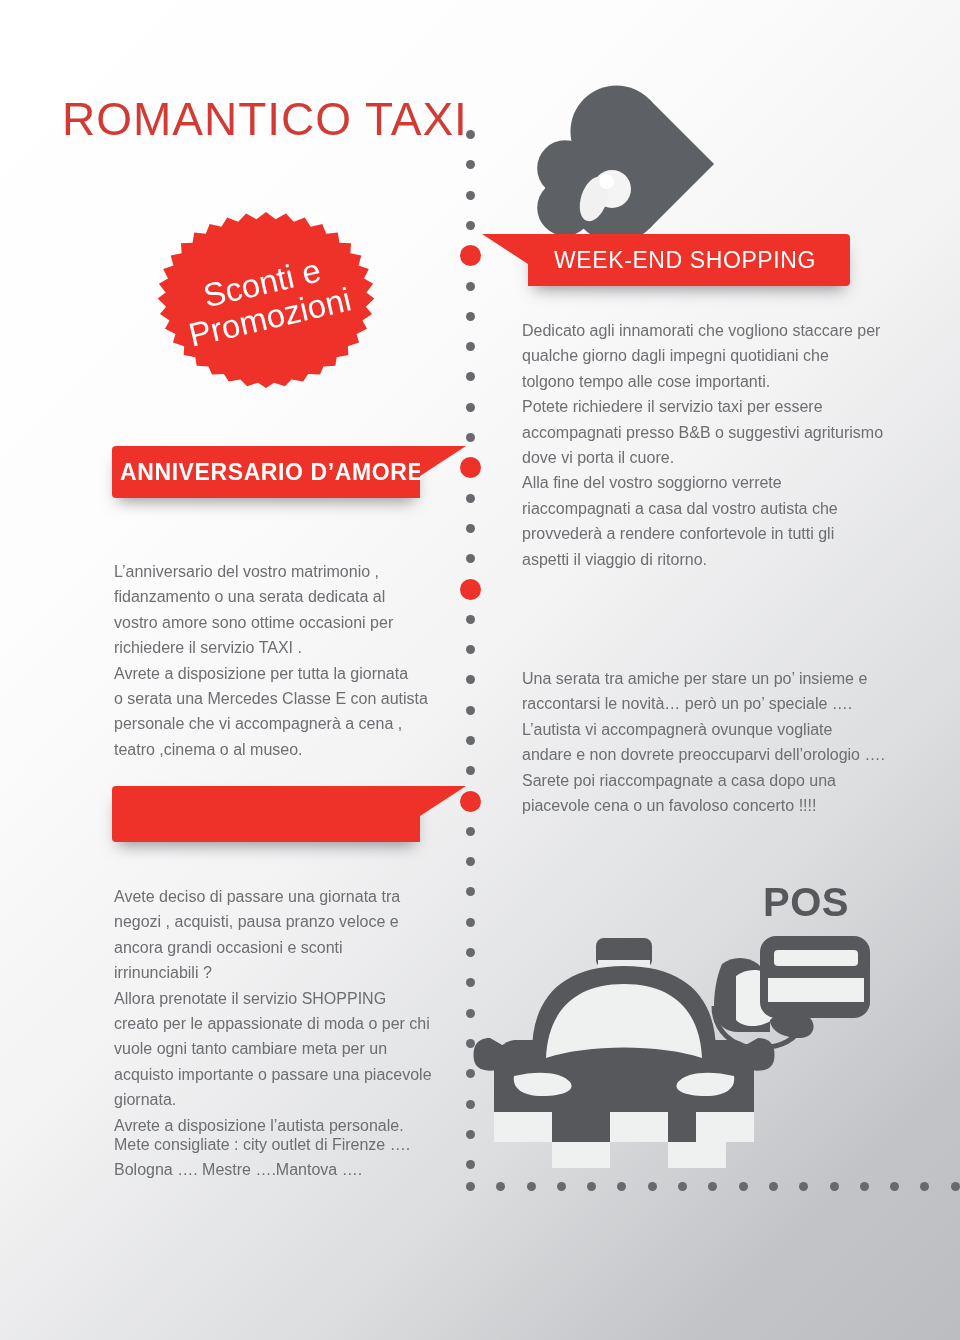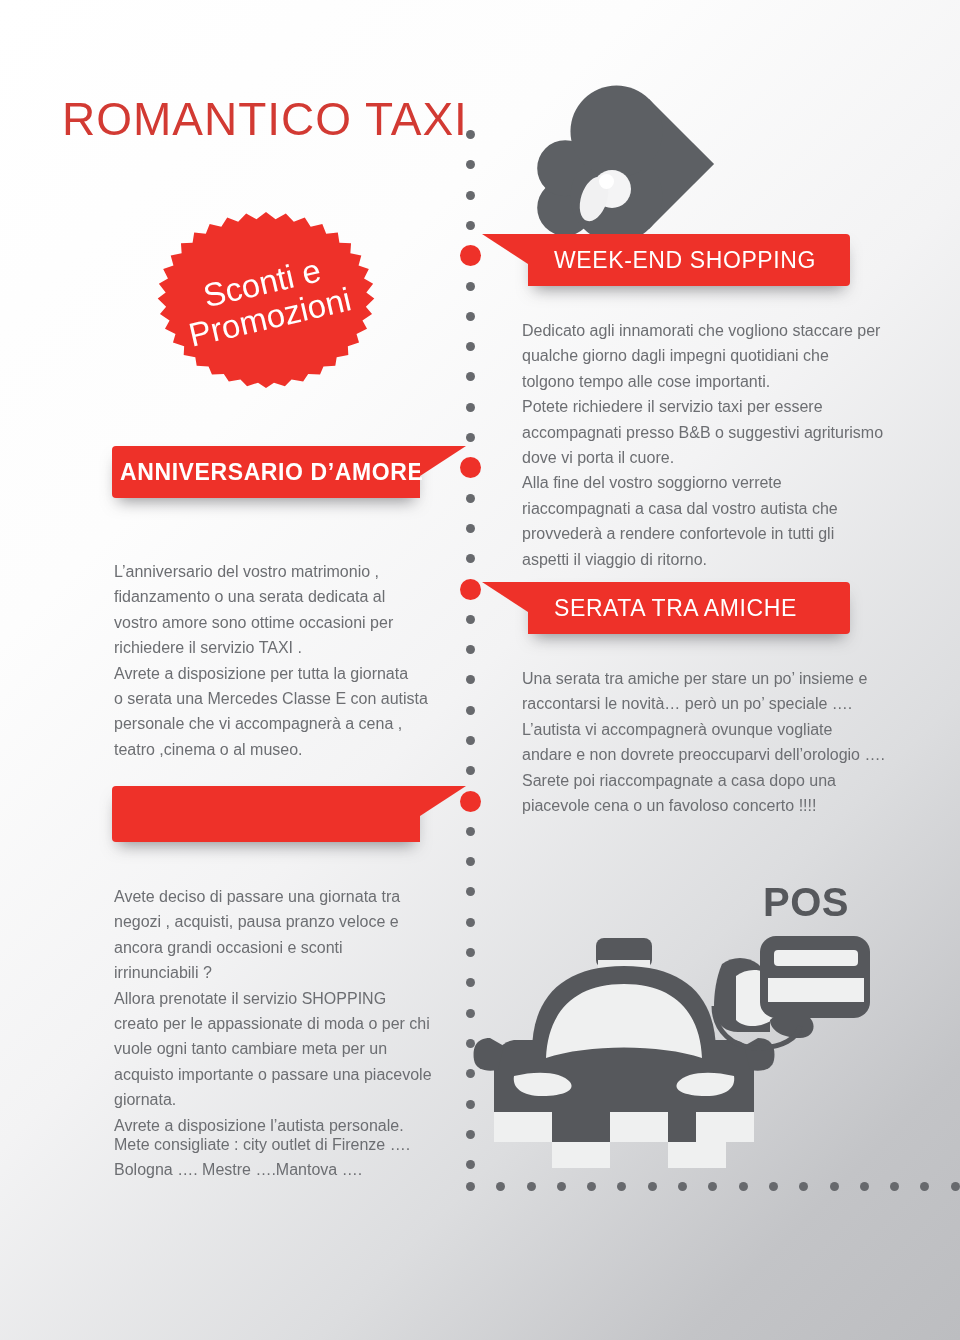--- a/index.html
+++ b/index.html
@@ -280,24 +280,20 @@
 qualche giorno dagli impegni quotidiani che
 tolgono tempo alle cose importanti.
 Potete richiedere il servizio taxi per essere
 accompagnati presso B&amp;B o suggestivi agriturismo
 dove vi porta il cuore.
 Alla fine del vostro soggiorno verrete
 riaccompagnati a casa dal vostro autista che
 provvederà a rendere  confortevole in tutti gli
 aspetti il viaggio di ritorno.</div>
 
-  <div class="banner right" style="top:582px;">
-    <span class="tail"></span>
-    <span class="banner-label">SERATA TRA AMICHE</span>
-  </div>
   <div class="copy" style="left:522px;top:666px;width:400px;">Una serata tra amiche per stare un po’ insieme e
 raccontarsi le novità… però  un po’ speciale ….
 L’autista vi accompagnerà ovunque vogliate
 andare e non dovrete preoccuparvi dell’orologio ….
 Sarete poi riaccompagnate a casa dopo una
 piacevole cena o un favoloso concerto !!!!</div>
 
   <div class="taxi-wrap">
     <div class="pos-label">POS</div>
 

